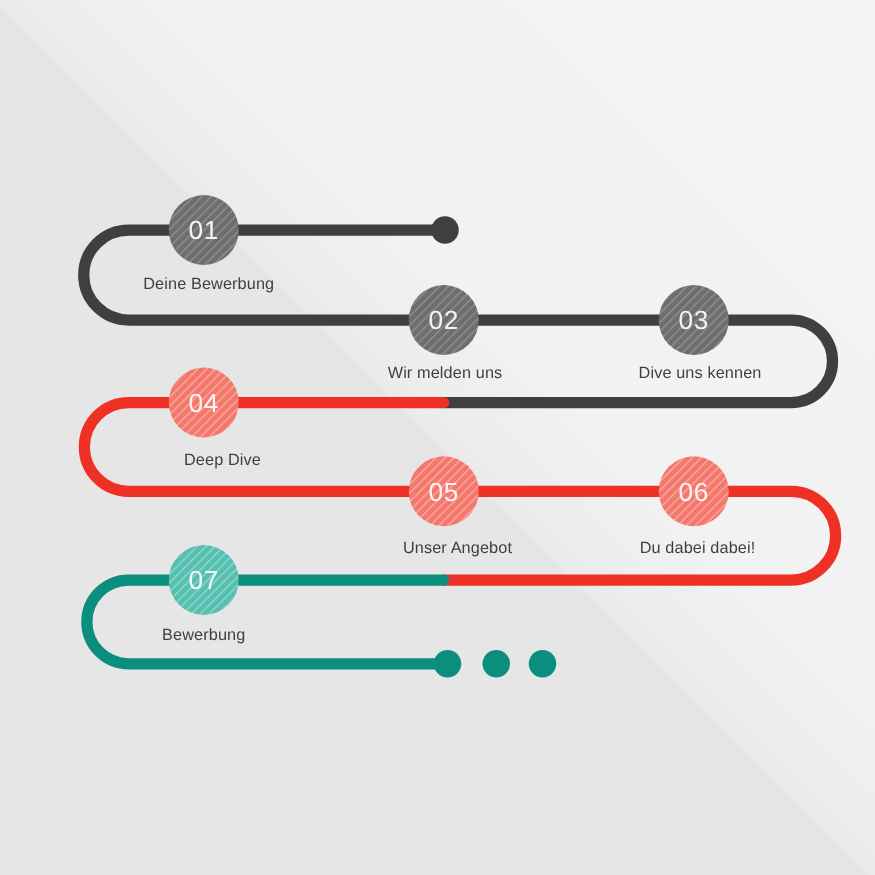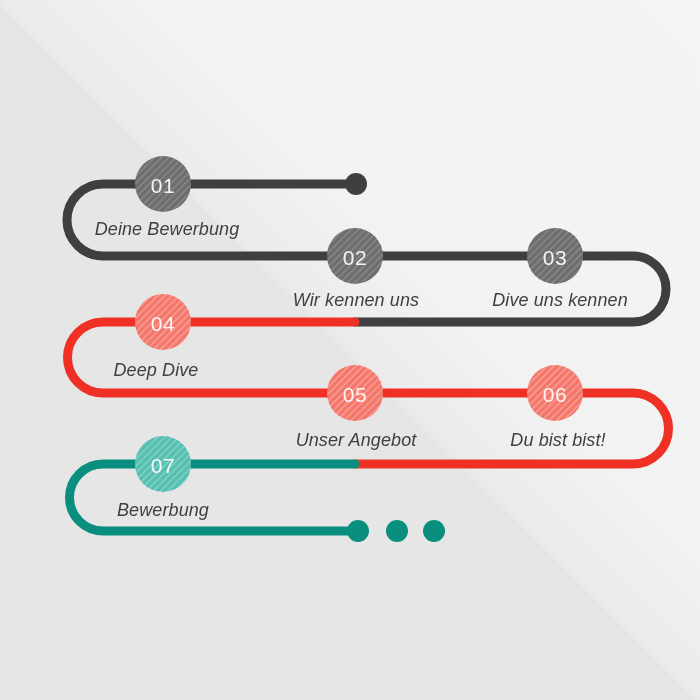--- a/index.html
+++ b/index.html
@@ -24,26 +24,25 @@
     pointer-events: none;
   }
   #flow-svg {
     position: absolute;
     left: 0;
     top: 0;
   }
   .step-label {
     position: absolute;
     font-family: "Liberation Sans", sans-serif;
-    font-size: 18px;
+    font-size: 13px;
     color: #3f3f3f;
     letter-spacing: .1px;
     white-space: nowrap;
     transform: translateX(-50%);
-    font-style: italic;
   }
   .num-text {
     font-family: "Liberation Sans", sans-serif;
     font-size: 21px;
     fill: #ffffff;
     letter-spacing: .5px;
     dominant-baseline: central;
     text-anchor: middle;
     opacity: .92;
   }
@@ -118,19 +117,19 @@
         <text class="num-text" x="555" y="394">06</text>
       </g>
       <g>
         <circle cx="163" cy="464" r="28" fill="url(#hatch-teal)"></circle>
         <text class="num-text" x="163" y="465">07</text>
       </g>
     </g>
   </svg>
 
   <div class="step-label" style="left:167px; top:219px;">Deine Bewerbung</div>
-  <div class="step-label" style="left:356px; top:290px;">Wir kennen uns</div>
+  <div class="step-label" style="left:356px; top:290px;">Wir melden uns</div>
   <div class="step-label" style="left:560px; top:290px;">Dive uns kennen</div>
-  <div class="step-label" style="left:156px; top:360px;">Deep Dive</div>
-  <div class="step-label" style="left:356px; top:430px;">Unser Angebot</div>
-  <div class="step-label" style="left:558px; top:430px;">Du bist bist!</div>
+  <div class="step-label" style="left:178px; top:360px;">Deep Dive</div>
+  <div class="step-label" style="left:366px; top:430px;">Unser Angebot</div>
+  <div class="step-label" style="left:558px; top:430px;">Du dabei dabei!</div>
   <div class="step-label" style="left:163px; top:500px;">Bewerbung</div>
 </div>
 
 </body></html>

